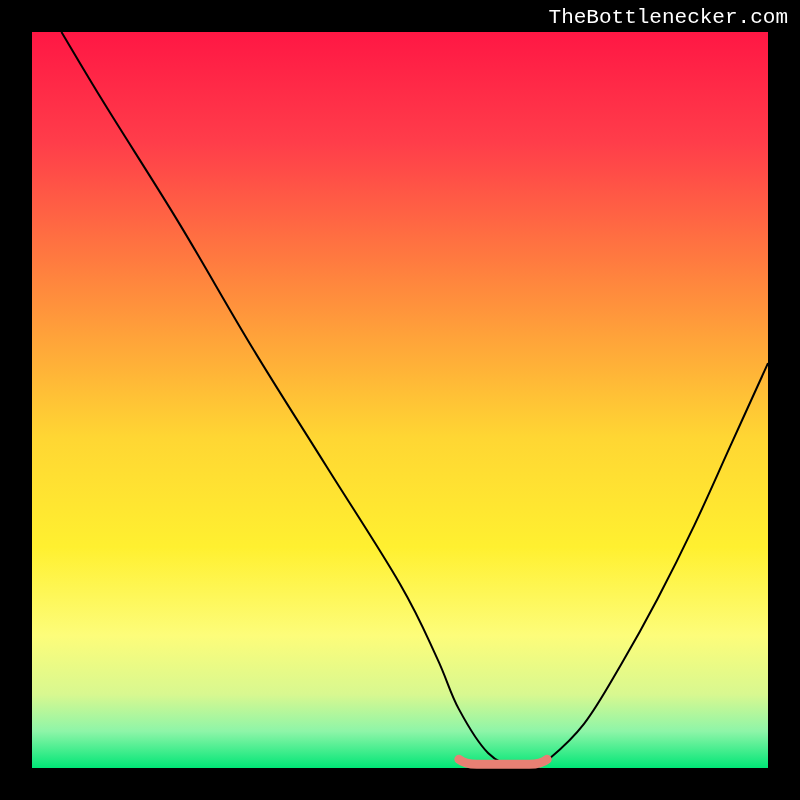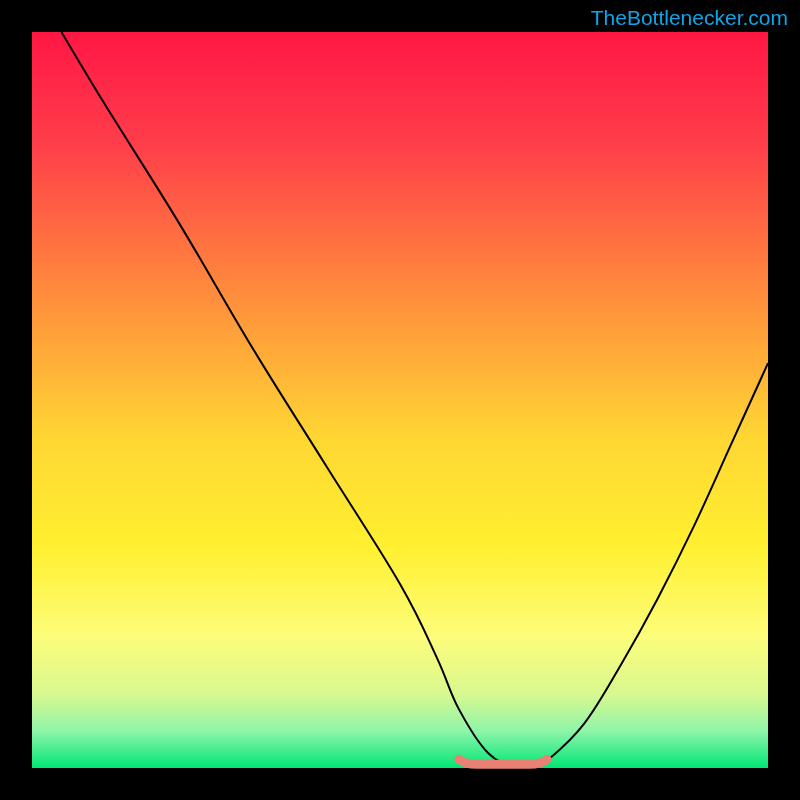--- a/index.html
+++ b/index.html
@@ -15,24 +15,25 @@
     position: absolute;
     top: 0;
     left: 0;
     width: 800px;
     height: 800px;
   }
   .watermark {
     position: absolute;
     top: 6px;
     right: 12px;
-    color: #0ea5e9;
+    color: #ffffff;
     font-size: 21px;
     font-weight: 500;
     z-index: 10;
+    font-family: Liberation Mono, monospace;
   }
   svg {
     display: block;
   }
 </style>
 </head>
 <body>
 
 <div class="chart-container">
   <svg id="chart-svg" width="800" height="800">

